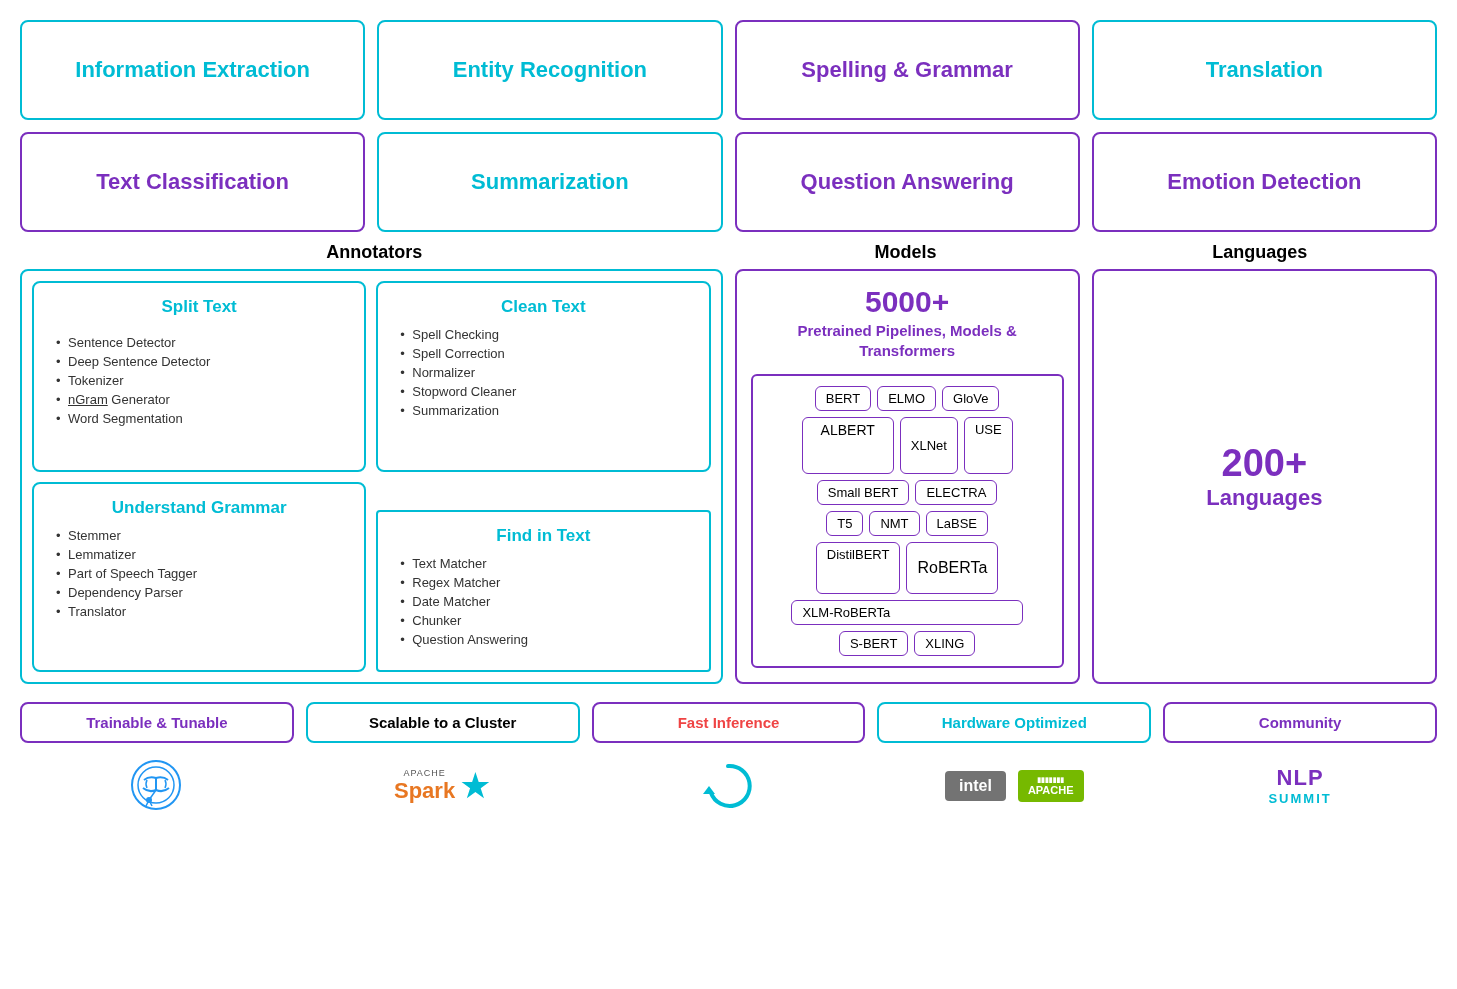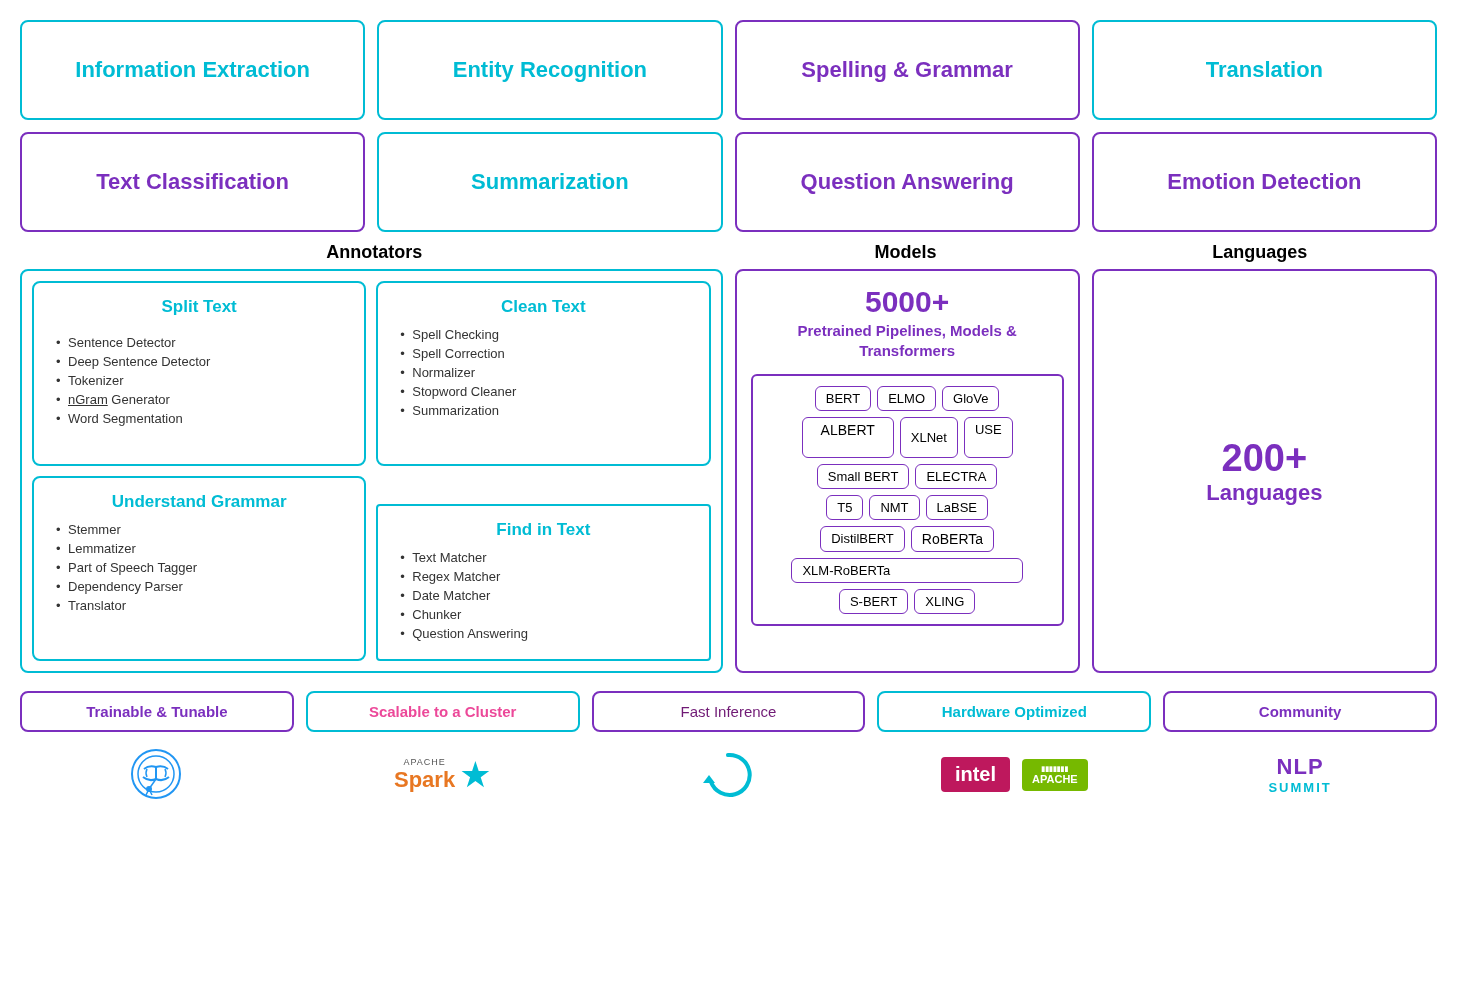--- a/index.html
+++ b/index.html
@@ -144,38 +144,38 @@
       <div style="border:2px solid #7b2fbe; border-radius:6px; padding:10px; width:100%;">
 
         <div style="display:flex; gap:6px; margin-bottom:6px; justify-content:center;">
           <span style="border:1.5px solid #7b2fbe; border-radius:6px; padding:4px 10px; font-size:13px;">BERT</span>
           <span style="border:1.5px solid #7b2fbe; border-radius:6px; padding:4px 10px; font-size:13px;">ELMO</span>
           <span style="border:1.5px solid #7b2fbe; border-radius:6px; padding:4px 10px; font-size:13px;">GloVe</span>
         </div>
 
         <div style="display:flex; gap:6px; margin-bottom:6px; justify-content:center;">
           <span style="border:1.5px solid #7b2fbe; border-radius:6px; padding:4px 18px; font-size:14px;">ALBERT</span>
-          <span style="border:1.5px solid #7b2fbe; border-radius:6px; padding:12px 10px; font-size:13px;">XLNet</span>
+          <span style="border:1.5px solid #7b2fbe; border-radius:6px; padding:20px 10px; font-size:13px;">XLNet</span>
           <span style="border:1.5px solid #7b2fbe; border-radius:6px; padding:4px 10px; font-size:13px;">USE</span>
         </div>
 
         <div style="display:flex; gap:6px; margin-bottom:6px; justify-content:center;">
           <span style="border:1.5px solid #7b2fbe; border-radius:6px; padding:4px 10px; font-size:13px;">Small BERT</span>
           <span style="border:1.5px solid #7b2fbe; border-radius:6px; padding:4px 10px; font-size:13px;">ELECTRA</span>
         </div>
 
         <div style="display:flex; gap:6px; margin-bottom:6px; justify-content:center;">
           <span style="border:1.5px solid #7b2fbe; border-radius:6px; padding:4px 10px; font-size:13px;">T5</span>
           <span style="border:1.5px solid #7b2fbe; border-radius:6px; padding:4px 10px; font-size:13px;">NMT</span>
           <span style="border:1.5px solid #7b2fbe; border-radius:6px; padding:4px 10px; font-size:13px;">LaBSE</span>
         </div>
 
         <div style="display:flex; gap:6px; margin-bottom:6px; justify-content:center;">
           <span style="border:1.5px solid #7b2fbe; border-radius:6px; padding:4px 10px; font-size:13px;">DistilBERT</span>
-          <span style="border:1.5px solid #7b2fbe; border-radius:6px; padding:4px 10px; font-size:14px;">RoBERTa</span>
+          <span style="border:1.5px solid #7b2fbe; border-radius:6px; padding:16px 10px; font-size:16px;">RoBERTa</span>
         </div>
 
         <div style="display:flex; gap:6px; margin-bottom:6px; justify-content:center;">
           <span style="border:1.5px solid #7b2fbe; border-radius:6px; padding:4px 10px; font-size:13px; min-width:80%;">XLM-RoBERTa</span>
         </div>
 
         <div style="display:flex; gap:6px; justify-content:center;">
           <span style="border:1.5px solid #7b2fbe; border-radius:6px; padding:4px 10px; font-size:13px;">S-BERT</span>
           <span style="border:1.5px solid #7b2fbe; border-radius:6px; padding:4px 10px; font-size:13px;">XLING</span>
         </div>
@@ -205,49 +205,49 @@
           <path d="M36 22 Q38 26 36 30" fill="none" stroke="#2196f3" stroke-width="1.5"></path>
           <circle cx="20" cy="42" r="3" fill="#2196f3"></circle>
           <line x1="27" y1="32" x2="20" y2="42" stroke="#2196f3" stroke-width="1.5"></line>
           <line x1="20" y1="42" x2="17" y2="48" stroke="#2196f3" stroke-width="1.5"></line>
           <line x1="20" y1="42" x2="23" y2="48" stroke="#2196f3" stroke-width="1.5"></line>
         </svg>
       </div>
     </div>
 
     <div style="display:flex; flex-direction:column; align-items:center; gap:10px;">
-      <div style="border:2px solid #00bcd4; border-radius:8px; padding:10px 16px; text-align:center; font-size:15px; font-weight:bold; color:#ec4899; width:100%;">Scalable to a Cluster</div>
+      <div style="border:2px solid #00bcd4; border-radius:8px; padding:10px 16px; text-align:center; font-size:15px; font-weight:bold; color:#000000; width:100%;">Scalable to a Cluster</div>
       <div style="height:65px; display:flex; align-items:center; justify-content:center;">
 
         <div style="display:flex; align-items:center; gap:4px;">
           <div>
             <div style="font-size:9px; color:#555; letter-spacing:1px; text-align:center;">APACHE</div>
             <div style="font-size:22px; font-weight:bold; color:#e87722;">Spark</div>
           </div>
           <div style="font-size:36px; color:#00bcd4; line-height:1;">★</div>
         </div>
       </div>
     </div>
 
     <div style="display:flex; flex-direction:column; align-items:center; gap:10px;">
-      <div style="border:2px solid #7b2fbe; border-radius:8px; padding:10px 14px; text-align:center; font-size:15px; font-weight:normal; color:#701a75; width:100%;">Fast Inference</div>
+      <div style="border:2px solid #7b2fbe; border-radius:8px; padding:10px 14px; text-align:center; font-size:15px; font-weight:bold; color:#ef4444; width:100%;">Fast Inference</div>
       <div style="height:65px; display:flex; align-items:center; justify-content:center;">
 
         <svg width="55" height="55" viewBox="0 0 55 55" xmlns="http://www.w3.org/2000/svg">
           <path d="M 27 8 A 20 20 0 1 1 10 35" fill="none" stroke="#00bcd4" stroke-width="4" stroke-linecap="round"></path>
           <polygon points="8,28 14,36 2,36" fill="#00bcd4"></polygon>
         </svg>
       </div>
     </div>
 
     <div style="display:flex; flex-direction:column; align-items:center; gap:10px;">
       <div style="border:2px solid #00bcd4; border-radius:8px; padding:10px 14px; text-align:center; font-size:15px; font-weight:bold; color:#00bcd4; width:100%;">Hardware Optimized</div>
       <div style="height:65px; display:flex; align-items:center; justify-content:center; gap:12px;">
 
-        <div style="background:#be185d; color:white; font-weight:bold; font-size:20px; padding:6px 14px; border-radius:4px;">intel</div>
+        <div style="background:#737373; color:white; font-weight:bold; font-size:16px; padding:6px 14px; border-radius:4px;">intel</div>
 
         <div style="background:#76b900; color:white; font-weight:bold; font-size:11px; padding:6px 10px; border-radius:4px; display:flex; flex-direction:column; align-items:center;">
           <span style="font-size:7px;">▮▮▮▮▮▮▮</span>
           <span>APACHE</span>
         </div>
       </div>
     </div>
 
     <div style="display:flex; flex-direction:column; align-items:center; gap:10px;">
       <div style="border:2px solid #7b2fbe; border-radius:8px; padding:10px 14px; text-align:center; font-size:15px; font-weight:bold; color:#7b2fbe; width:100%;">Community</div>

